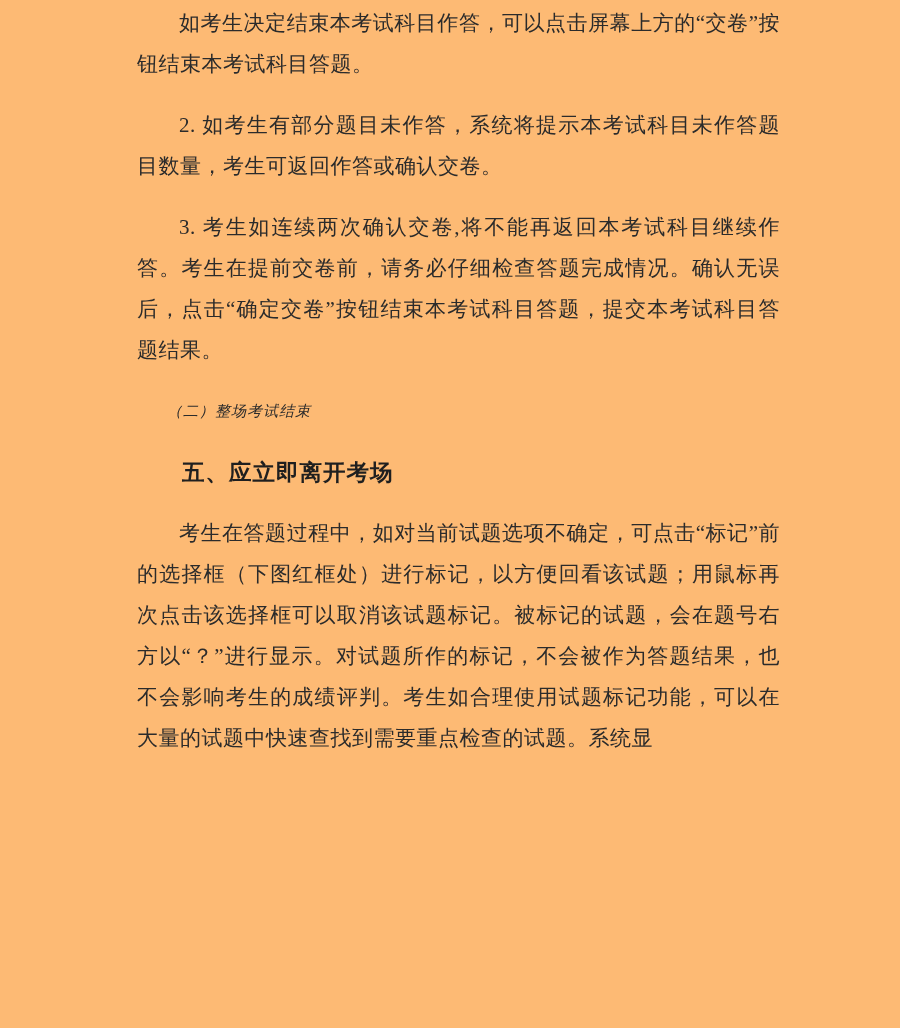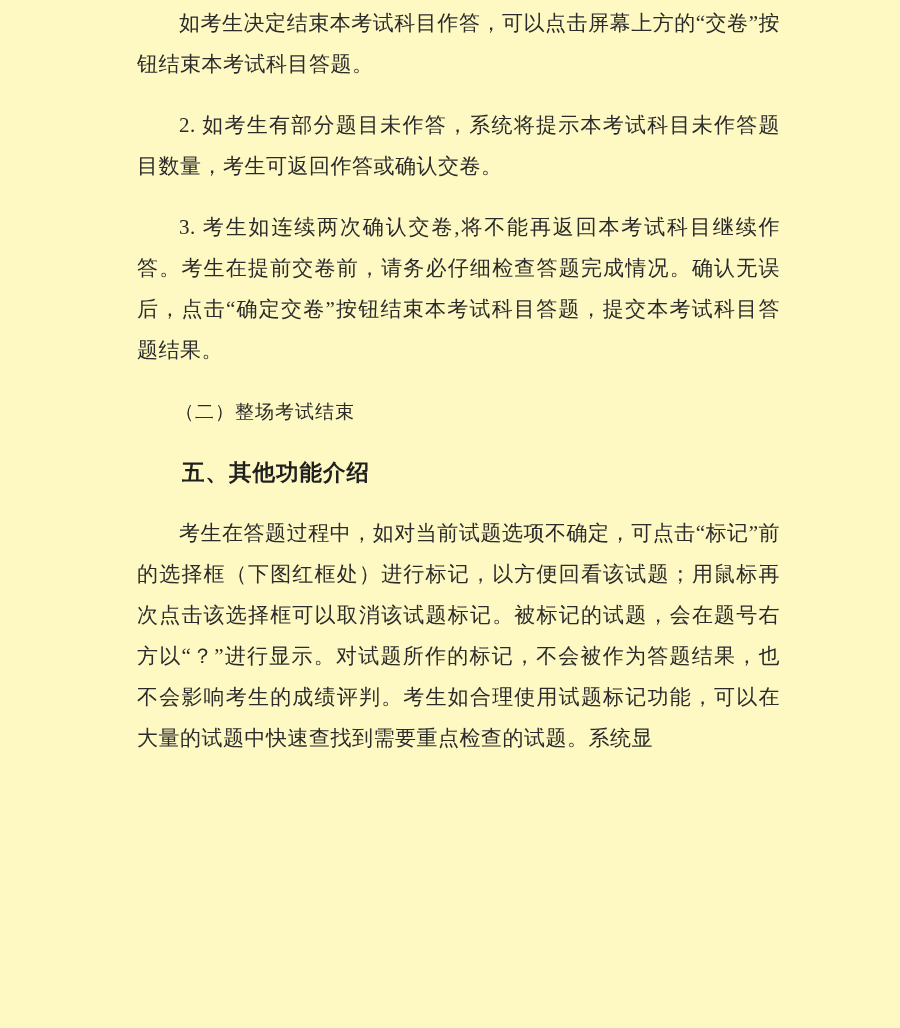--- a/index.html
+++ b/index.html
@@ -4,45 +4,46 @@
 <style>
   html, body {
     margin: 0;
     padding: 0;
     background: #ffffff;
   }
   .page {
     position: relative;
     width: 900px;
     height: 1028px;
-    background: #fef9c3;
+    background: #fdba74;
     overflow: hidden;
     box-sizing: border-box;
     padding: 3px 120px 0 137px;
     color: #2b2b2b;
   }
   .body-para {
     margin: 0 0 20px 0;
     font-family: "Liberation Serif", "DejaVu Serif", serif;
     font-size: 21px;
     letter-spacing: 0.5px;
     line-height: 41px;
     text-align: justify;
     text-indent: 2em;
     color: #2b2b2b;
   }
   .heading-kai {
     margin: 0 0 20px 0;
     font-family: "Liberation Serif", "DejaVu Serif", serif;
-    font-size: 19px;
+    font-size: 15px;
     letter-spacing: 1px;
     line-height: 41px;
     font-weight: 500;
     text-indent: 2em;
     color: #2b2b2b;
+    font-style: italic;
   }
   .heading-hei {
     margin: 0 0 20px 0;
     font-family: "Liberation Sans", "DejaVu Sans", sans-serif;
     font-size: 22.5px;
     letter-spacing: 1px;
     line-height: 41px;
     font-weight: 700;
     text-indent: 2em;
     color: #1f1f1f;
@@ -56,16 +57,16 @@
 
 
   <p class="body-para">2. 如考生有部分题目未作答，系统将提示本考试科目未作答题目数量，考生可返回作答或确认交卷。</p>
 
   <p class="body-para">3. 考生如连续两次确认交卷,将不能再返回本考试科目继续作答。考生在提前交卷前，请务必仔细检查答题完成情况。确认无误后，点击“确定交卷”按钮结束本考试科目答题，提交本考试科目答题结果。</p>
 
 
   <p class="heading-kai">（二）整场考试结束</p>
 
 
-  <p class="heading-hei">五、其他功能介绍</p>
+  <p class="heading-hei">五、应立即离开考场</p>
 
   <p class="body-para">考生在答题过程中，如对当前试题选项不确定，可点击“标记”前的选择框（下图红框处）进行标记，以方便回看该试题；用鼠标再次点击该选择框可以取消该试题标记。被标记的试题，会在题号右方以“？”进行显示。对试题所作的标记，不会被作为答题结果，也不会影响考生的成绩评判。考生如合理使用试题标记功能，可以在大量的试题中快速查找到需要重点检查的试题。系统显</p>
 </div>
 
 </body></html>

